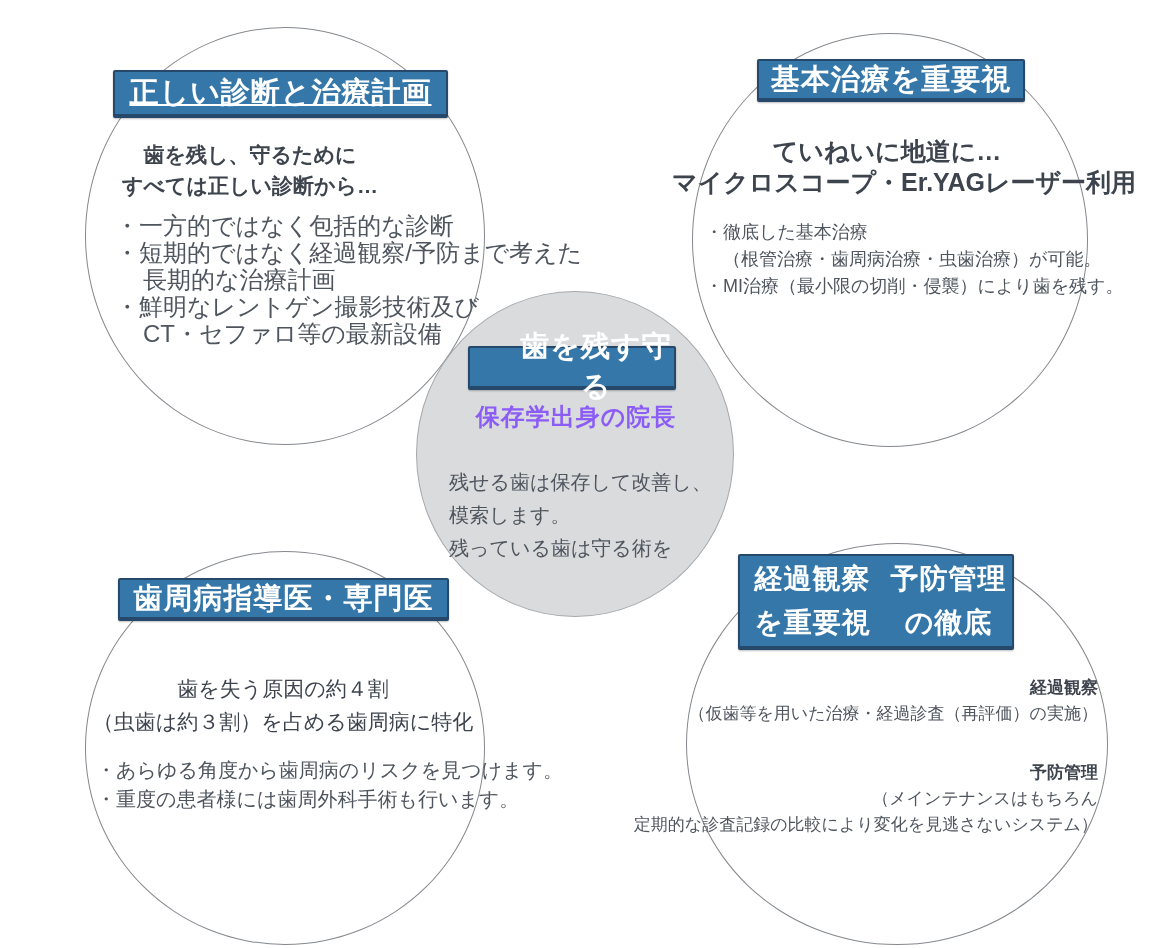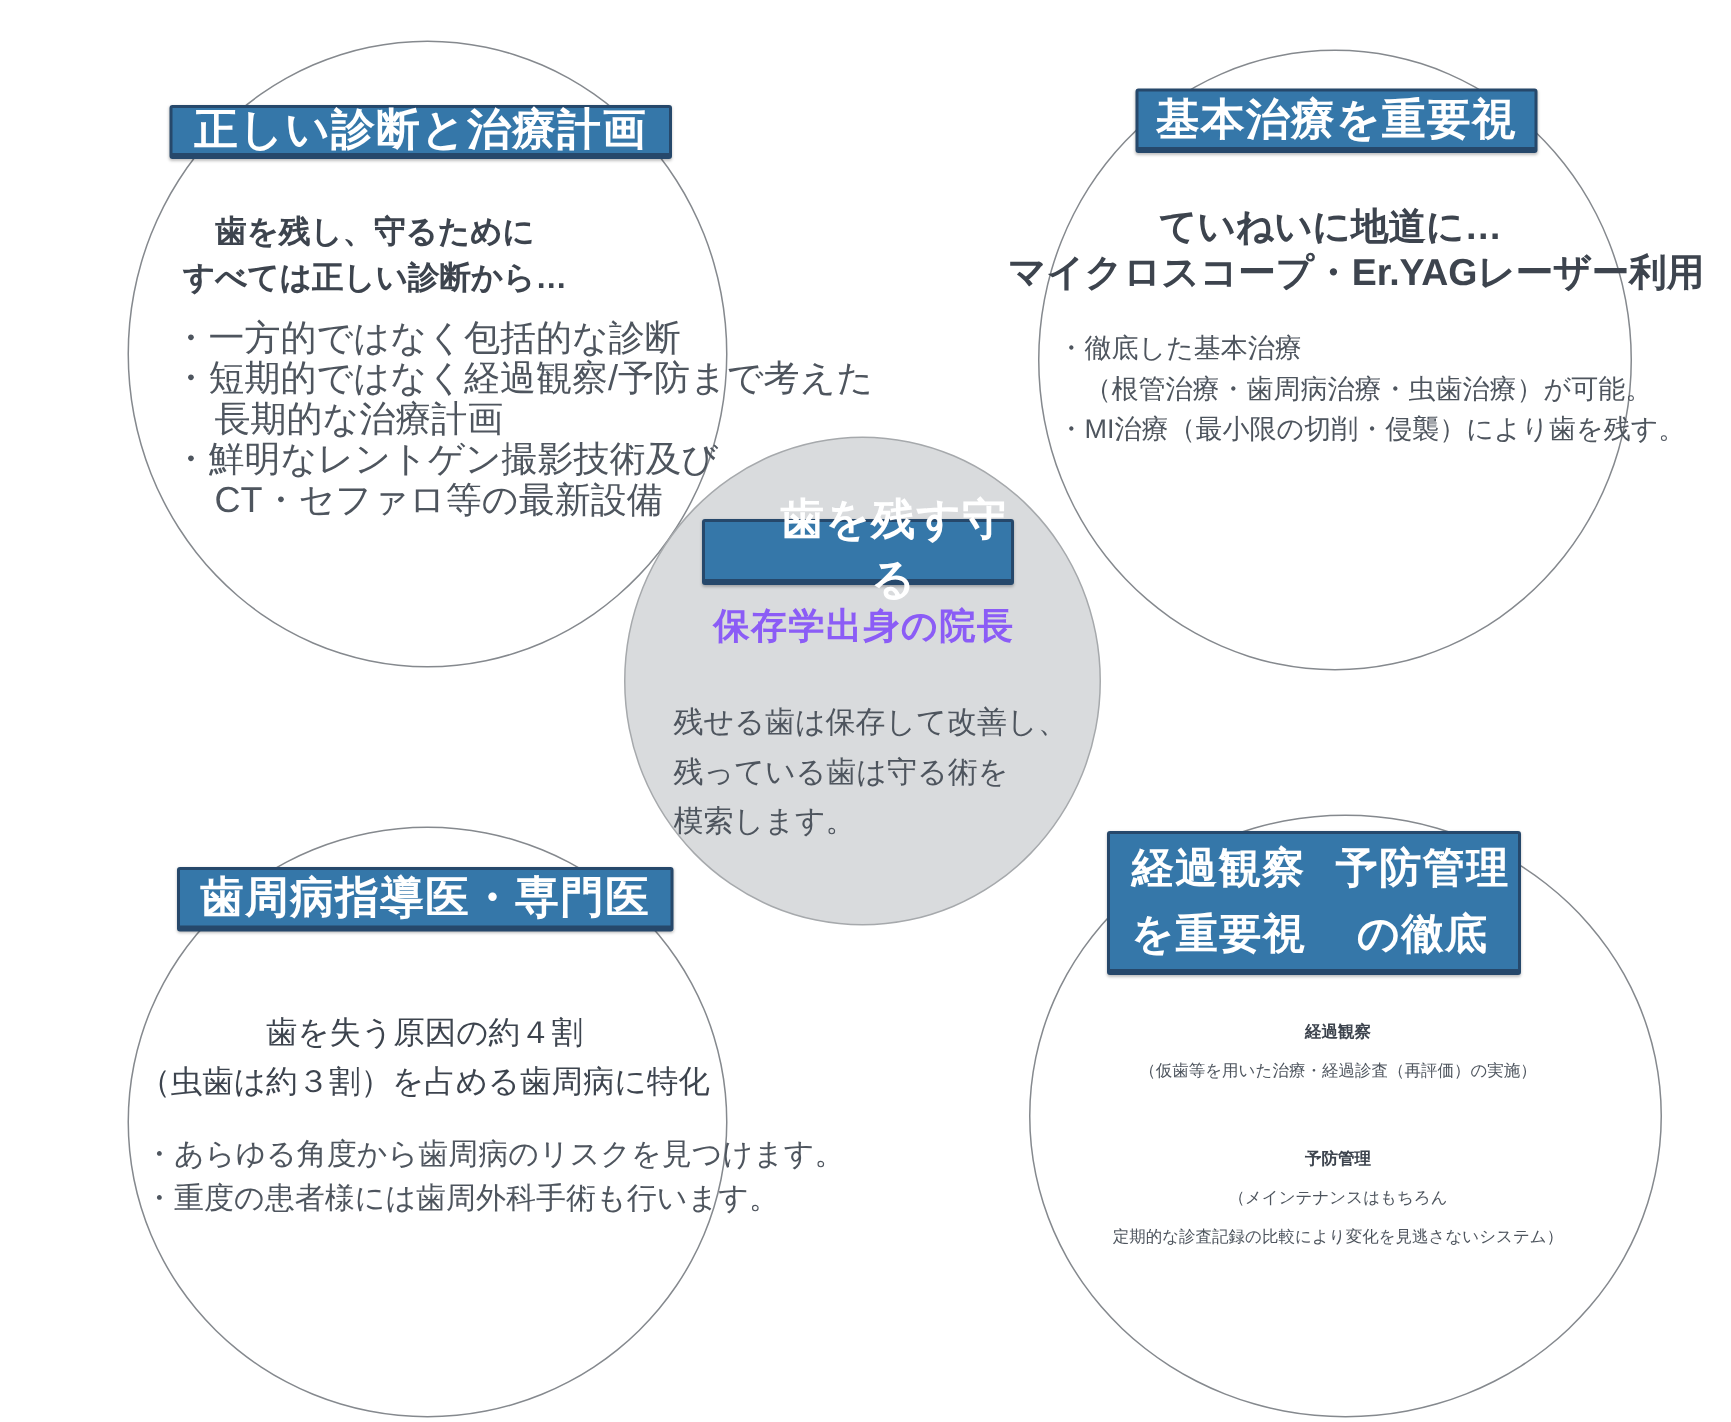--- a/index.html
+++ b/index.html
@@ -18,21 +18,21 @@
   .br-circle { left:686px; top:543px; width:422px; height:402px; }
   .c-circle  { left:416px; top:291px; width:318px; height:326px; }
 
   .title-box {
     position:absolute; background:#3577a9; border:2px solid #26486b;
     border-bottom-width:4px; border-radius:2px; color:#ffffff;
     display:flex; align-items:center; justify-content:center; text-align:center;
     box-sizing:border-box; font-weight:600; letter-spacing:1px;
     box-shadow:0 1px 2px rgba(0,0,0,0.25);
   }
-  .tl-title { left:113px; top:70px;  width:335px; height:36px; font-size:29px; }
+  .tl-title { left:113px; top:70px;  width:335px; height:48px; font-size:29px;text-decoration:underline; }
   .tr-title { left:757px; top:59px;  width:268px; height:43px; font-size:29px; }
   .c-title  { left:468px; top:346px; width:208px; height:44px; font-size:29px;padding-left:48px; }
   .bl-title { left:118px; top:578px; width:331px; height:43px; font-size:29px; }
   .br-title { left:738px; top:554px; width:276px; height:96px; font-size:28px;
               flex-direction:row; line-height:44px; }
 
   .txt { position:absolute; color:#4e555e; }
 
   .tl-sub { left:85px;  top:139px; width:330px; text-align:center; font-size:21px; line-height:31px; font-weight:bold; color:#3d444e; }
   .tr-sub { left:672px; top:136px; width:430px; text-align:center; font-size:25px; line-height:31px; font-weight:bold; color:#3d444e; white-space:nowrap; }
@@ -40,21 +40,21 @@
 
   .tl-bullets { left:115px; top:212px; font-size:24px; line-height:27px; }
   .tr-bullets { left:705px; top:219px; font-size:18px; line-height:27px; white-space:nowrap; }
   .bl-bullets { left:96px; top:756px; font-size:20px; line-height:29px; white-space:nowrap; }
   .indent    { padding-left:28px; }
   .indent-sm { padding-left:18px; }
 
   .c-heading { left:416px; top:401px; width:320px; text-align:center; font-size:24px; font-weight:bold; color:#8b5cf6; letter-spacing:1px; }
   .c-body    { left:449px; top:466px; font-size:20px; line-height:33px; }
 
-  .br-sections { left:654px; top:675px; width:476px; text-align:center; font-size:11px; line-height:26px; }
+  .br-sections { left:622px; top:675px; width:476px; text-align:right; font-size:17px; line-height:26px; }
   .br-section-heading { font-weight:bold; color:#3d444e; }
   .br-section-gap { margin-top:33px; }
 </style>
 </head>
 <body>
 
 <div class="canvas">
 
   <div class="circle tl-circle"></div>
   <div class="circle tr-circle"></div>
@@ -83,22 +83,22 @@
   <div class="txt tr-bullets">
     <div>・徹底した基本治療</div>
     <div class="indent-sm">（根管治療・歯周病治療・虫歯治療）が可能。</div>
     <div>・MI治療（最小限の切削・侵襲）により歯を残す。</div>
   </div>
 
   <div class="title-box c-title">歯を残す守る</div>
   <div class="txt c-heading">保存学出身の院長</div>
   <div class="txt c-body">
     <div>残せる歯は保存して改善し、</div>
+    <div>模索します。</div>
     <div>残っている歯は守る術を</div>
-    <div>模索します。</div>
   </div>
 
   <div class="title-box bl-title">歯周病指導医・専門医</div>
   <div class="txt bl-sub">
     <div>歯を失う原因の約４割</div>
     <div>（虫歯は約３割）を占める歯周病に特化</div>
   </div>
   <div class="txt bl-bullets">
     <div>・あらゆる角度から歯周病のリスクを見つけます。</div>
     <div>・重度の患者様には歯周外科手術も行います。</div>

